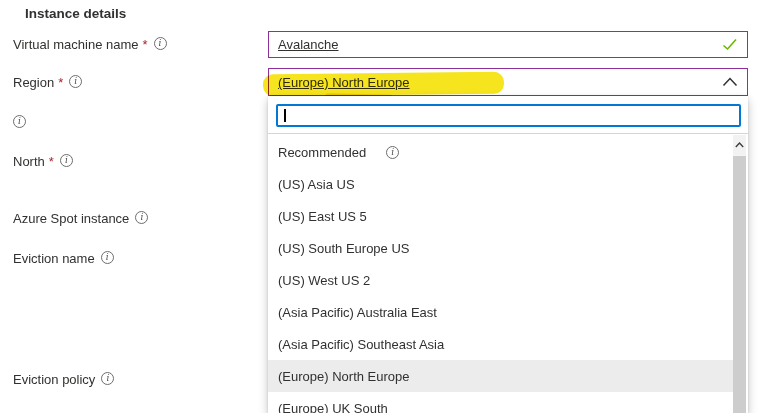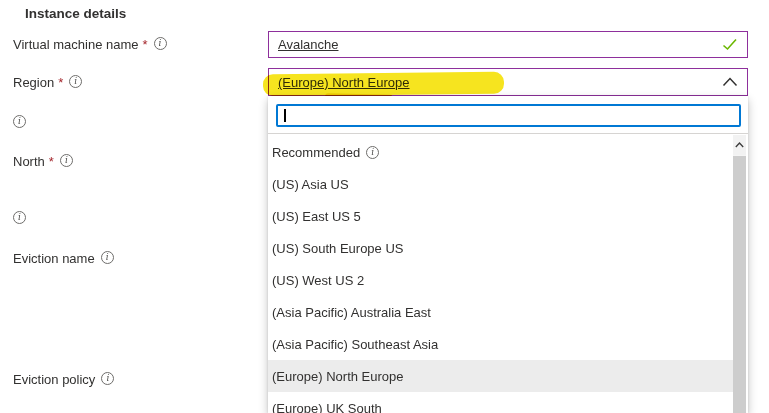--- a/index.html
+++ b/index.html
@@ -44,21 +44,21 @@
     box-shadow:0 4px 9px rgba(0,0,0,0.24), 0 0 2px rgba(0,0,0,0.12);
   }
   .searchbox{
     position:absolute;left:8px;top:8px;width:465px;height:23px;box-sizing:border-box;
     border:2px solid #0078d4;border-radius:2px;background:#fff;
   }
   .caret{position:absolute;left:6px;top:3px;width:1.5px;height:13px;background:#000;}
   .divider{position:absolute;left:0;top:37px;width:480px;height:1px;background:#d6d4d2;}
   .row{
     position:absolute;left:0;width:465px;height:32px;box-sizing:border-box;
-    display:flex;align-items:center;gap:6px;padding-left:4px;color:#323130;white-space:nowrap;
+    display:flex;align-items:center;gap:20px;padding-left:10px;color:#323130;white-space:nowrap;
   }
   .row.selected{background:#ececec;}
   
   .sb{position:absolute;left:465px;top:39px;width:13px;height:278px;background:#f5f5f5;}
   .sb-btn{
     position:absolute;left:0;top:0;width:13px;height:20px;background:#f2f2f2;
     display:flex;align-items:center;justify-content:center;
   }
   .sb-thumb{position:absolute;left:0;top:21px;width:13px;height:257px;background:#cdcdcd;}
   svg{display:block;}
@@ -80,20 +80,21 @@
 </div>
 <div class="abs flabel" style="top:115px">
   <span class="info">i</span>
 </div>
 <div class="abs flabel" style="top:154px">
   <span>North</span>
     <span class="req">*</span>
   <span class="info">i</span>
 </div>
 <div class="abs flabel" style="top:211px">
+  <span>Azure Spot instance</span>
   <span class="info">i</span>
 </div>
 <div class="abs flabel" style="top:251px">
   <span>Eviction name</span>
   <span class="info">i</span>
 </div>
 <div class="abs flabel" style="top:372px">
   <span>Eviction policy</span>
   <span class="info">i</span>
 </div>

